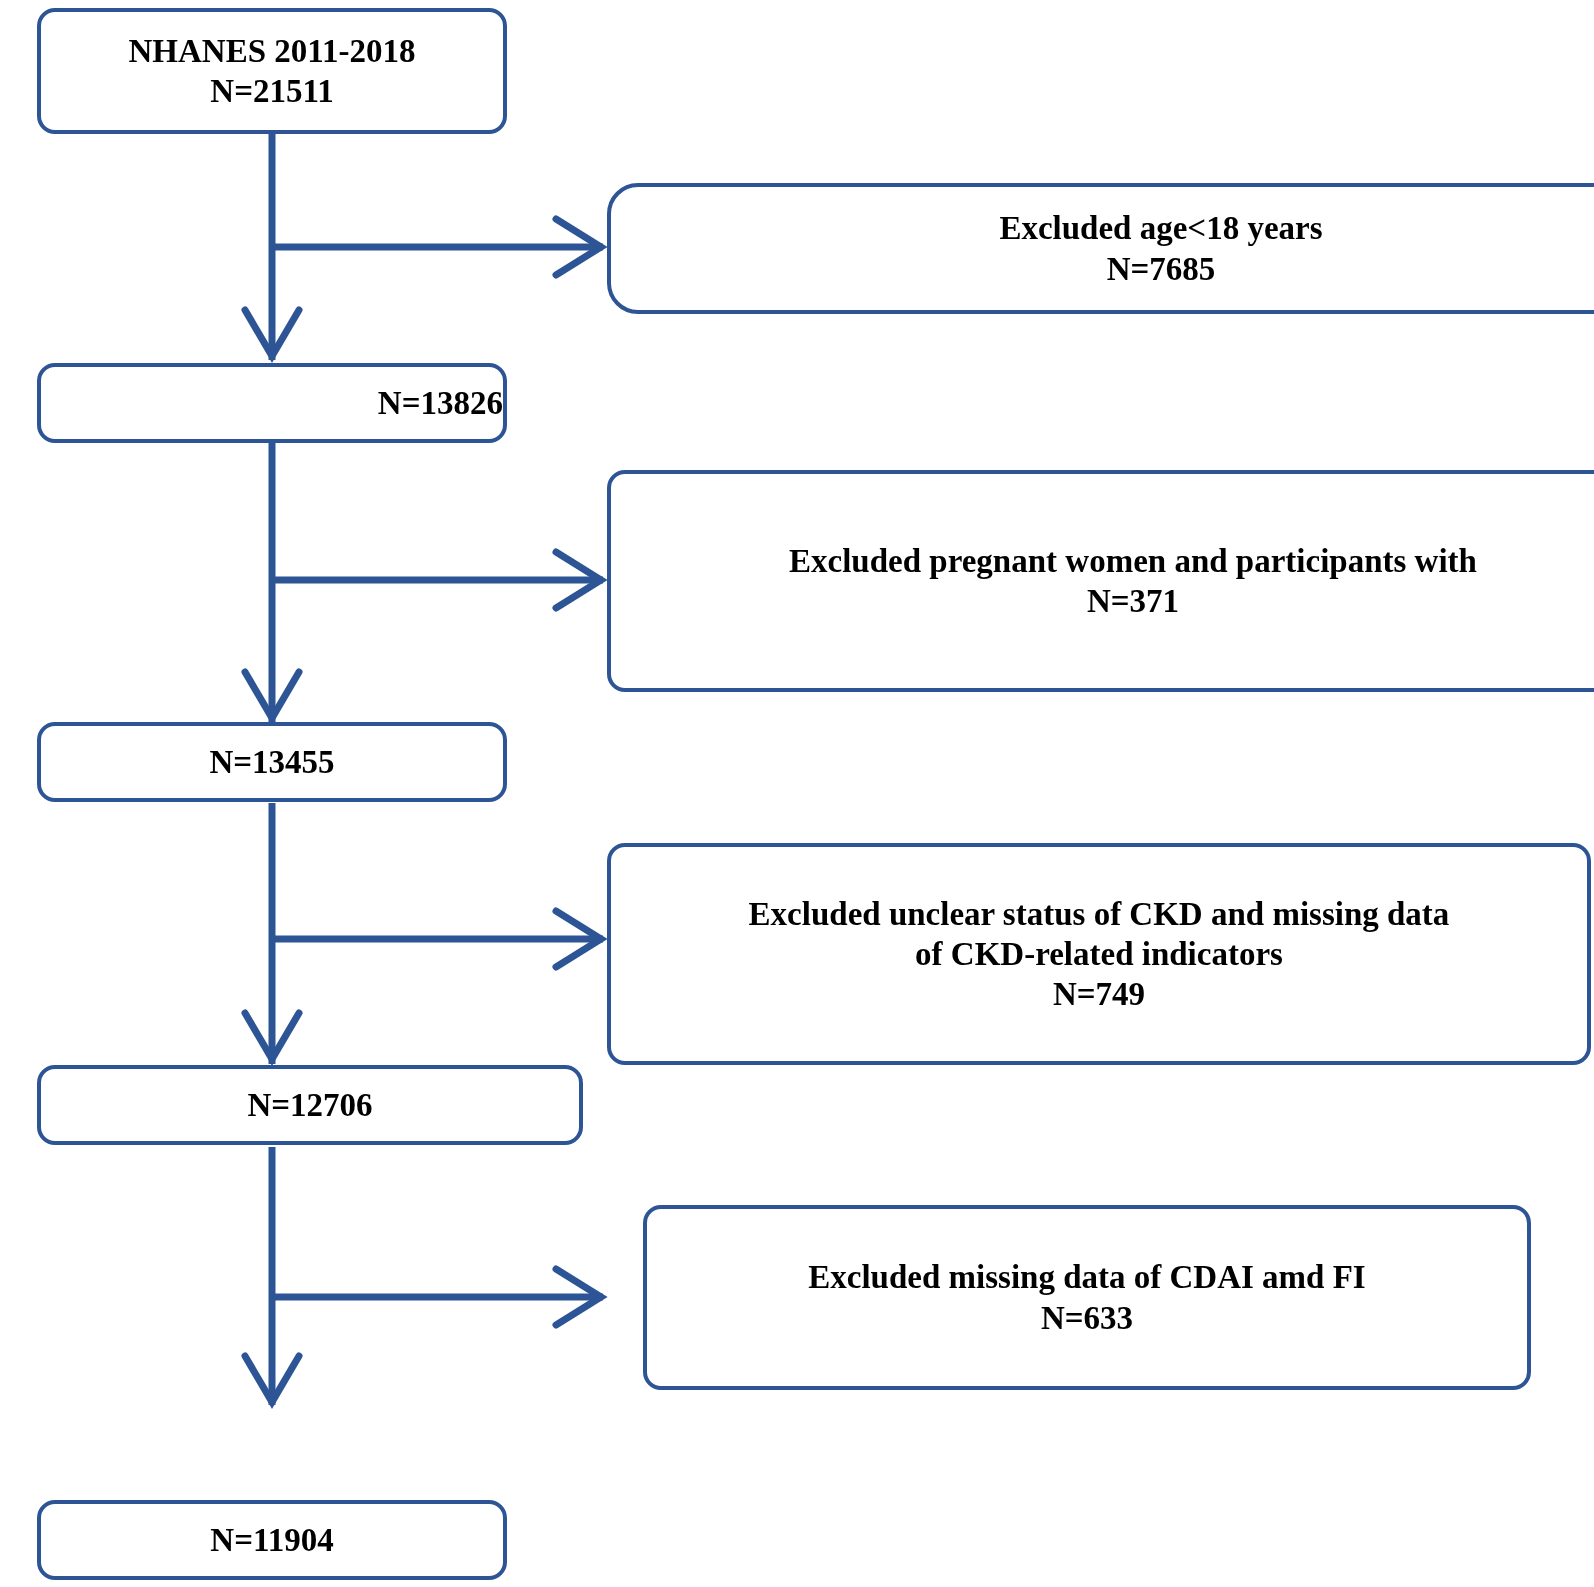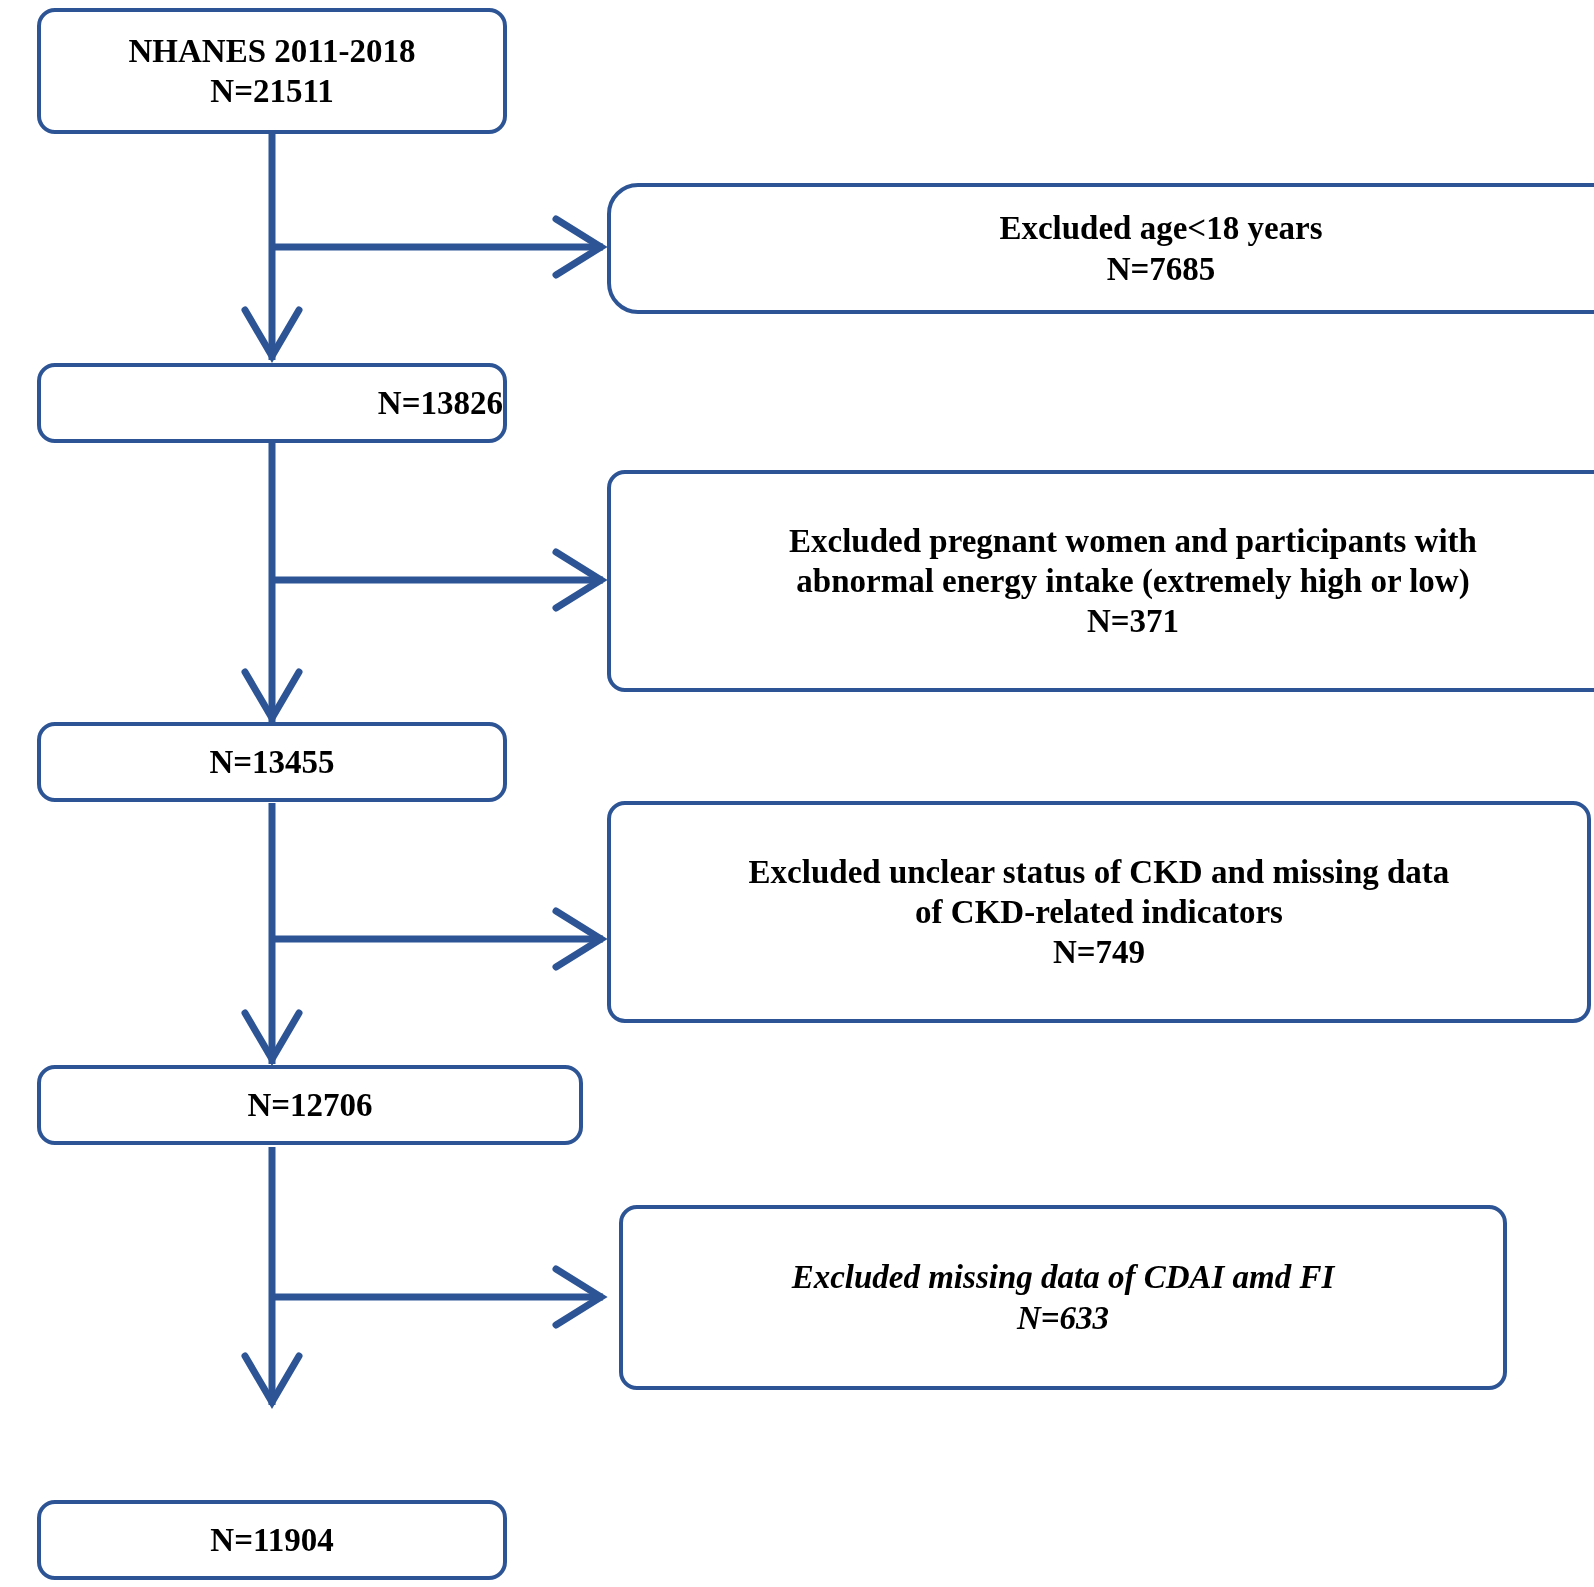--- a/index.html
+++ b/index.html
@@ -105,28 +105,27 @@
     <span class="line">N=11904</span>
   </div>
 
   <div class="node excl-node" style="left:584px; top:183px; width:1108px; height:131px;border-radius:31px;">
     <span class="line">Excluded age&lt;18 years</span>
     <span class="line">N=7685</span>
   </div>
 
   <div class="node excl-node" style="left:584px; top:470px; width:1052px; height:222px;">
     <span class="line">Excluded pregnant women and participants with</span>
-    <span class="line">abnormal energy intake (extremely high or low)</span>
     <span class="line">N=371</span>
   </div>
 
-  <div class="node excl-node" style="left:584px; top:801px; width:984px; height:222px;">
+  <div class="node excl-node" style="left:584px; top:843px; width:984px; height:222px;">
     <span class="line">Excluded  unclear status of CKD and missing data</span>
     <span class="line">of CKD-related indicators</span>
     <span class="line">N=749</span>
   </div>
 
-  <div class="node excl-node" style="left:596px; top:1205px; width:888px; height:185px;font-style:italic;">
+  <div class="node excl-node" style="left:620px; top:1205px; width:888px; height:185px;">
     <span class="line">Excluded missing data of CDAI amd FI</span>
     <span class="line">N=633</span>
   </div>
 
 </div>
 
 </body></html>

